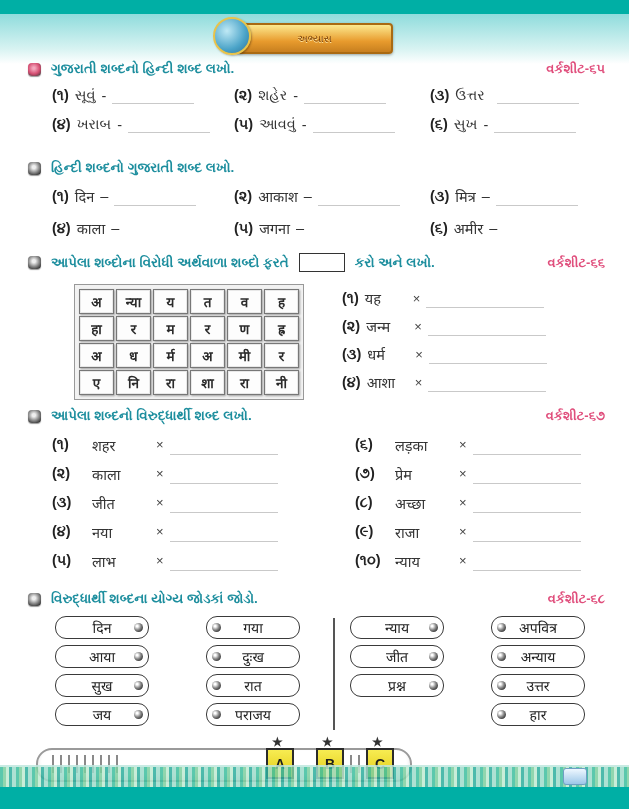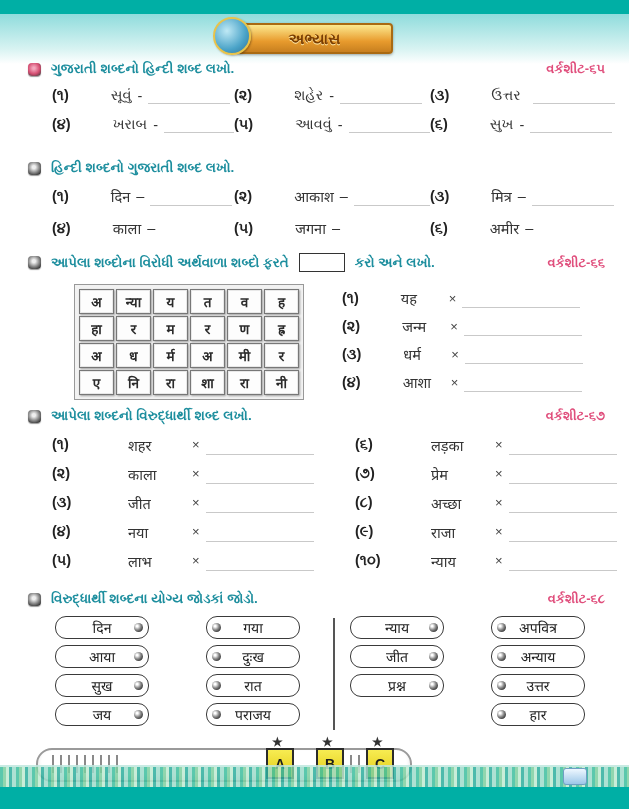--- a/index.html
+++ b/index.html
@@ -14,38 +14,38 @@
   .bottom-bar{position:absolute;bottom:0;left:0;right:0;height:22px;background:#00AFA5;}
   .grass{position:absolute;bottom:20px;left:0;right:0;height:22px;opacity:.85;
     background:
       repeating-linear-gradient(90deg,#3fbf9f 0 3px,#7ecfa0 3px 6px,#bfead2 6px 9px,#2fae9e 9px 12px,#9fdccc 12px 16px);
     border-top:2px solid #bfe8df;}
   
   .banner{position:absolute;top:23px;left:50%;transform:translateX(-50%);
     width:152px;height:27px;display:flex;align-items:center;justify-content:center;
     background:linear-gradient(#fce98f,#e89b2d 60%,#c77f1f);
     border:2px solid #a96a12;border-radius:4px;box-shadow:0 1px 3px rgba(0,0,0,.35);}
-  .banner-text{font-weight:bold;font-size:15px;color:#7a3d00;text-shadow:0 1px 0 #ffe9a8;}
+  .banner-text{font-weight:normal;font-size:10px;color:#7a3d00;text-shadow:0 1px 0 #ffe9a8;}
   .banner-deco{position:absolute;left:-26px;top:-8px;width:34px;height:34px;border-radius:50%;
     background:radial-gradient(circle at 35% 35%,#bfe9f5,#4aa3c8 60%,#2c6f96);
     border:2px solid #e8c34a;box-shadow:1px 1px 2px rgba(0,0,0,.3);}
   
   .section{position:absolute;left:28px;right:24px;}
   .sec-head{display:flex;align-items:center;gap:10px;}
   .bullet{width:13px;height:13px;border-radius:4px;flex:0 0 13px;
     background:radial-gradient(circle at 45% 40%,#efefef 15%,#9b9b9b 45%,#3c3c3c 80%);
     box-shadow:0 1px 1px rgba(0,0,0,.4);}
   .bullet.pink{background:radial-gradient(circle at 45% 40%,#f4a7bd 10%,#d44d71 55%,#3c3c3c 95%);}
   .sec-title{font-weight:bold;font-size:13.5px;color:#1d8e9e;}
   .worksheet{margin-left:auto;font-size:13px;color:#e04e7c;font-weight:bold;}
   .rows{margin-left:24px;margin-top:10px;}
   .row3{display:grid;grid-template-columns:182px 196px auto;margin-bottom:12px;}
   .item{display:flex;align-items:center;gap:6px;font-size:14.5px;}
   .num{font-weight:bold;color:#222;white-space:nowrap;}
-  .word{color:#333;white-space:nowrap;margin-left:36px;}
+  .word{color:#333;white-space:nowrap;}
   .dash{color:#333;}
   .cross{color:#444;font-size:13px;}
   .answer-line{display:inline-block;width:82px;height:13px;border-bottom:1.5px solid #c9c9c9;align-self:flex-end;}
   
   .inline-box{display:inline-block;width:44px;height:17px;border:1.2px solid #333;background:#fff;}
   .s3-body{display:flex;margin-top:12px;margin-left:46px;}
   .letter-grid{display:grid;grid-template-columns:repeat(6,37px);grid-auto-rows:27px;gap:0;
     padding:3px;border:1px solid #999;background:#f2f2f2;}
   .letter-cell{width:33px;height:23px;margin:1px;display:flex;align-items:center;justify-content:center;
     background:#fdfdfd;border:1px solid #777;box-shadow:1px 1px 2px rgba(0,0,0,.35), inset 0 0 0 1px #e8e8e8;

